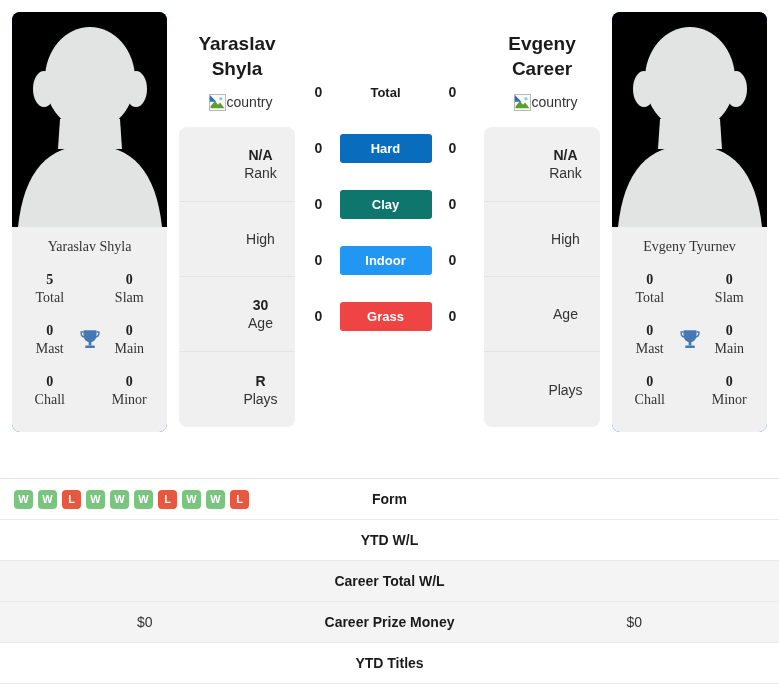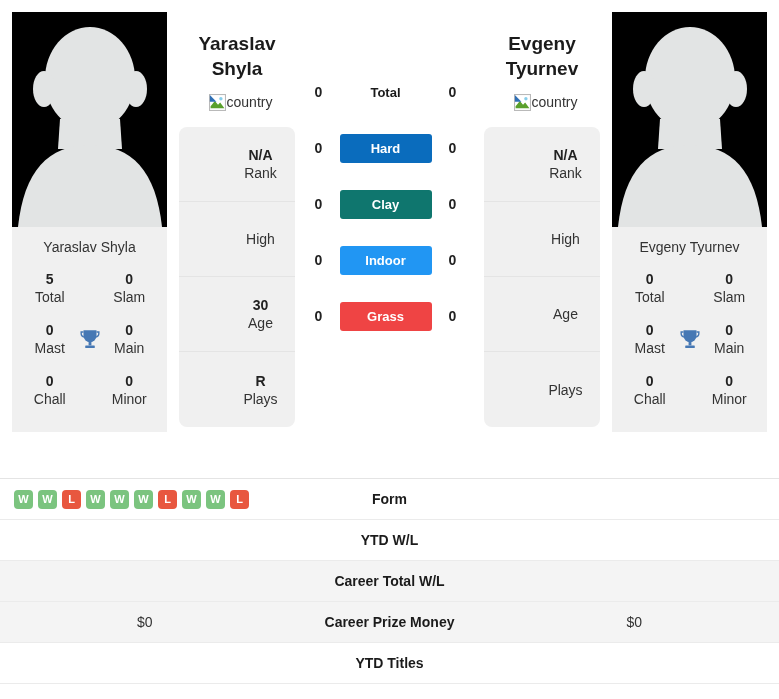--- a/index.html
+++ b/index.html
@@ -22,24 +22,25 @@
     display: flex;
     align-items: flex-start;
     padding: 12px 0 0 0;
     height: 478px;
   }
 
   
   .player-card {
     width: 155px;
     margin: 0 12px;
-    border-radius: 0;
+    border-radius: 8px;
     background: #0369a1;
     overflow: hidden;
     flex: 0 0 155px;
+    font-family: Liberation Serif, serif;
   }
   .player-photo {
     width: 100%;
     height: 215px;
     background: #000000;
     position: relative;
     overflow: hidden;
   }
   .silhouette {
     position: absolute;
@@ -356,21 +357,21 @@
     <div class="surface-row">
       <div class="surface-score">0</div>
       <div class="surface-chip" style="background:#ef4444">Grass</div>
       <div class="surface-score">0</div>
     </div>
   </div>
 
   <div class="info-col right-col">
     <div class="big-name">
       <div>Evgeny</div>
-      <div>Tyurnev</div>
+      <div>Career</div>
     </div>
     <div class="country-line">
       <svg class="broken-img" viewBox="0 0 16 16">
         <rect x="0.5" y="0.5" width="15" height="15" fill="#ffffff" stroke="#b9b9b9"></rect>
         <path d="M1.5 11.5 L5.5 6.5 L8.5 10 L10.5 8 L14.5 13.5 L1.5 13.5 Z" fill="#5aa02c"></path>
         <circle cx="11.2" cy="4.4" r="1.6" fill="#87ceeb"></circle>
         <path d="M0.8 1 L7 7.2 L0.8 7.2 Z" fill="#2f6fb5"></path>
       </svg>
       <span>country</span>
     </div>

